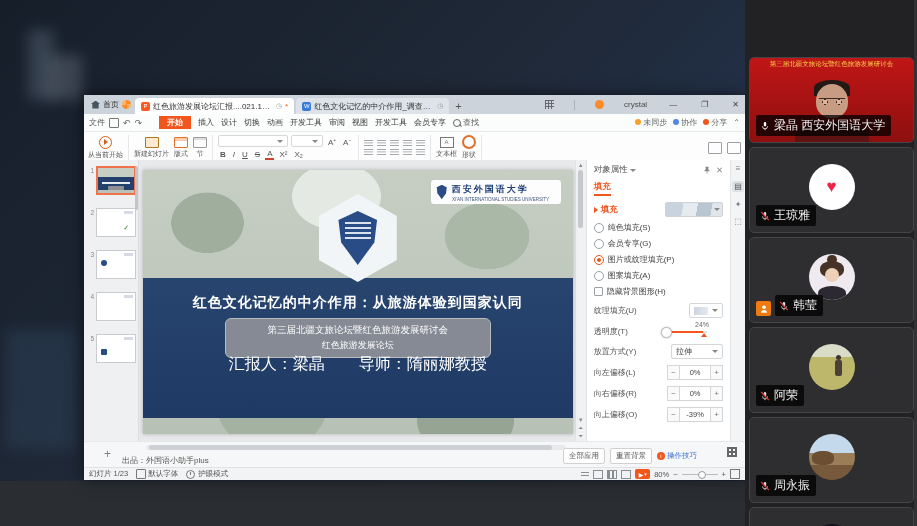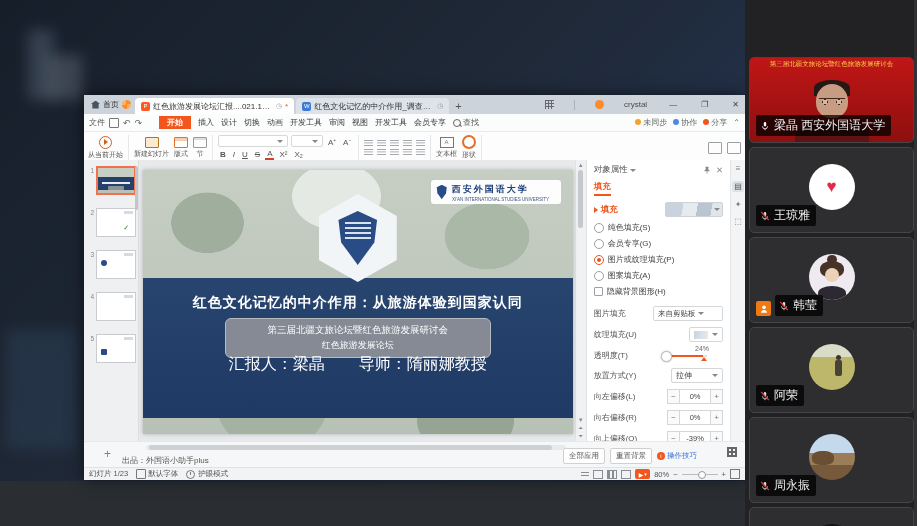--- a/index.html
+++ b/index.html
@@ -452,27 +452,20 @@
           <span>图片或纹理填充(P)</span>
         </div>
       <div class="radio-row">
           <span class="rad"></span>
           <span>图案填充(A)</span>
         </div>
       <div class="radio-row">
           <span class="chk"></span>
           <span>隐藏背景图形(H)</span>
         </div>
-      <div class="kv" style="margin-top:9px;">
-        <span>图片填充</span>
-        <span class="dd" style="width:62px;">
-            <span style="font-size:7.5px;overflow:hidden;white-space:nowrap;">来自剪贴板</span>
-            <span class="car"></span>
-          </span>
-      </div>
       <div class="kv">
         <span>纹理填充(U)</span>
         <span class="dd">
             <span class="tex"></span>
             <span class="car"></span>
           </span>
       </div>
       <div class="kv">
         <span>透明度(T)</span>
         <span class="slider">

